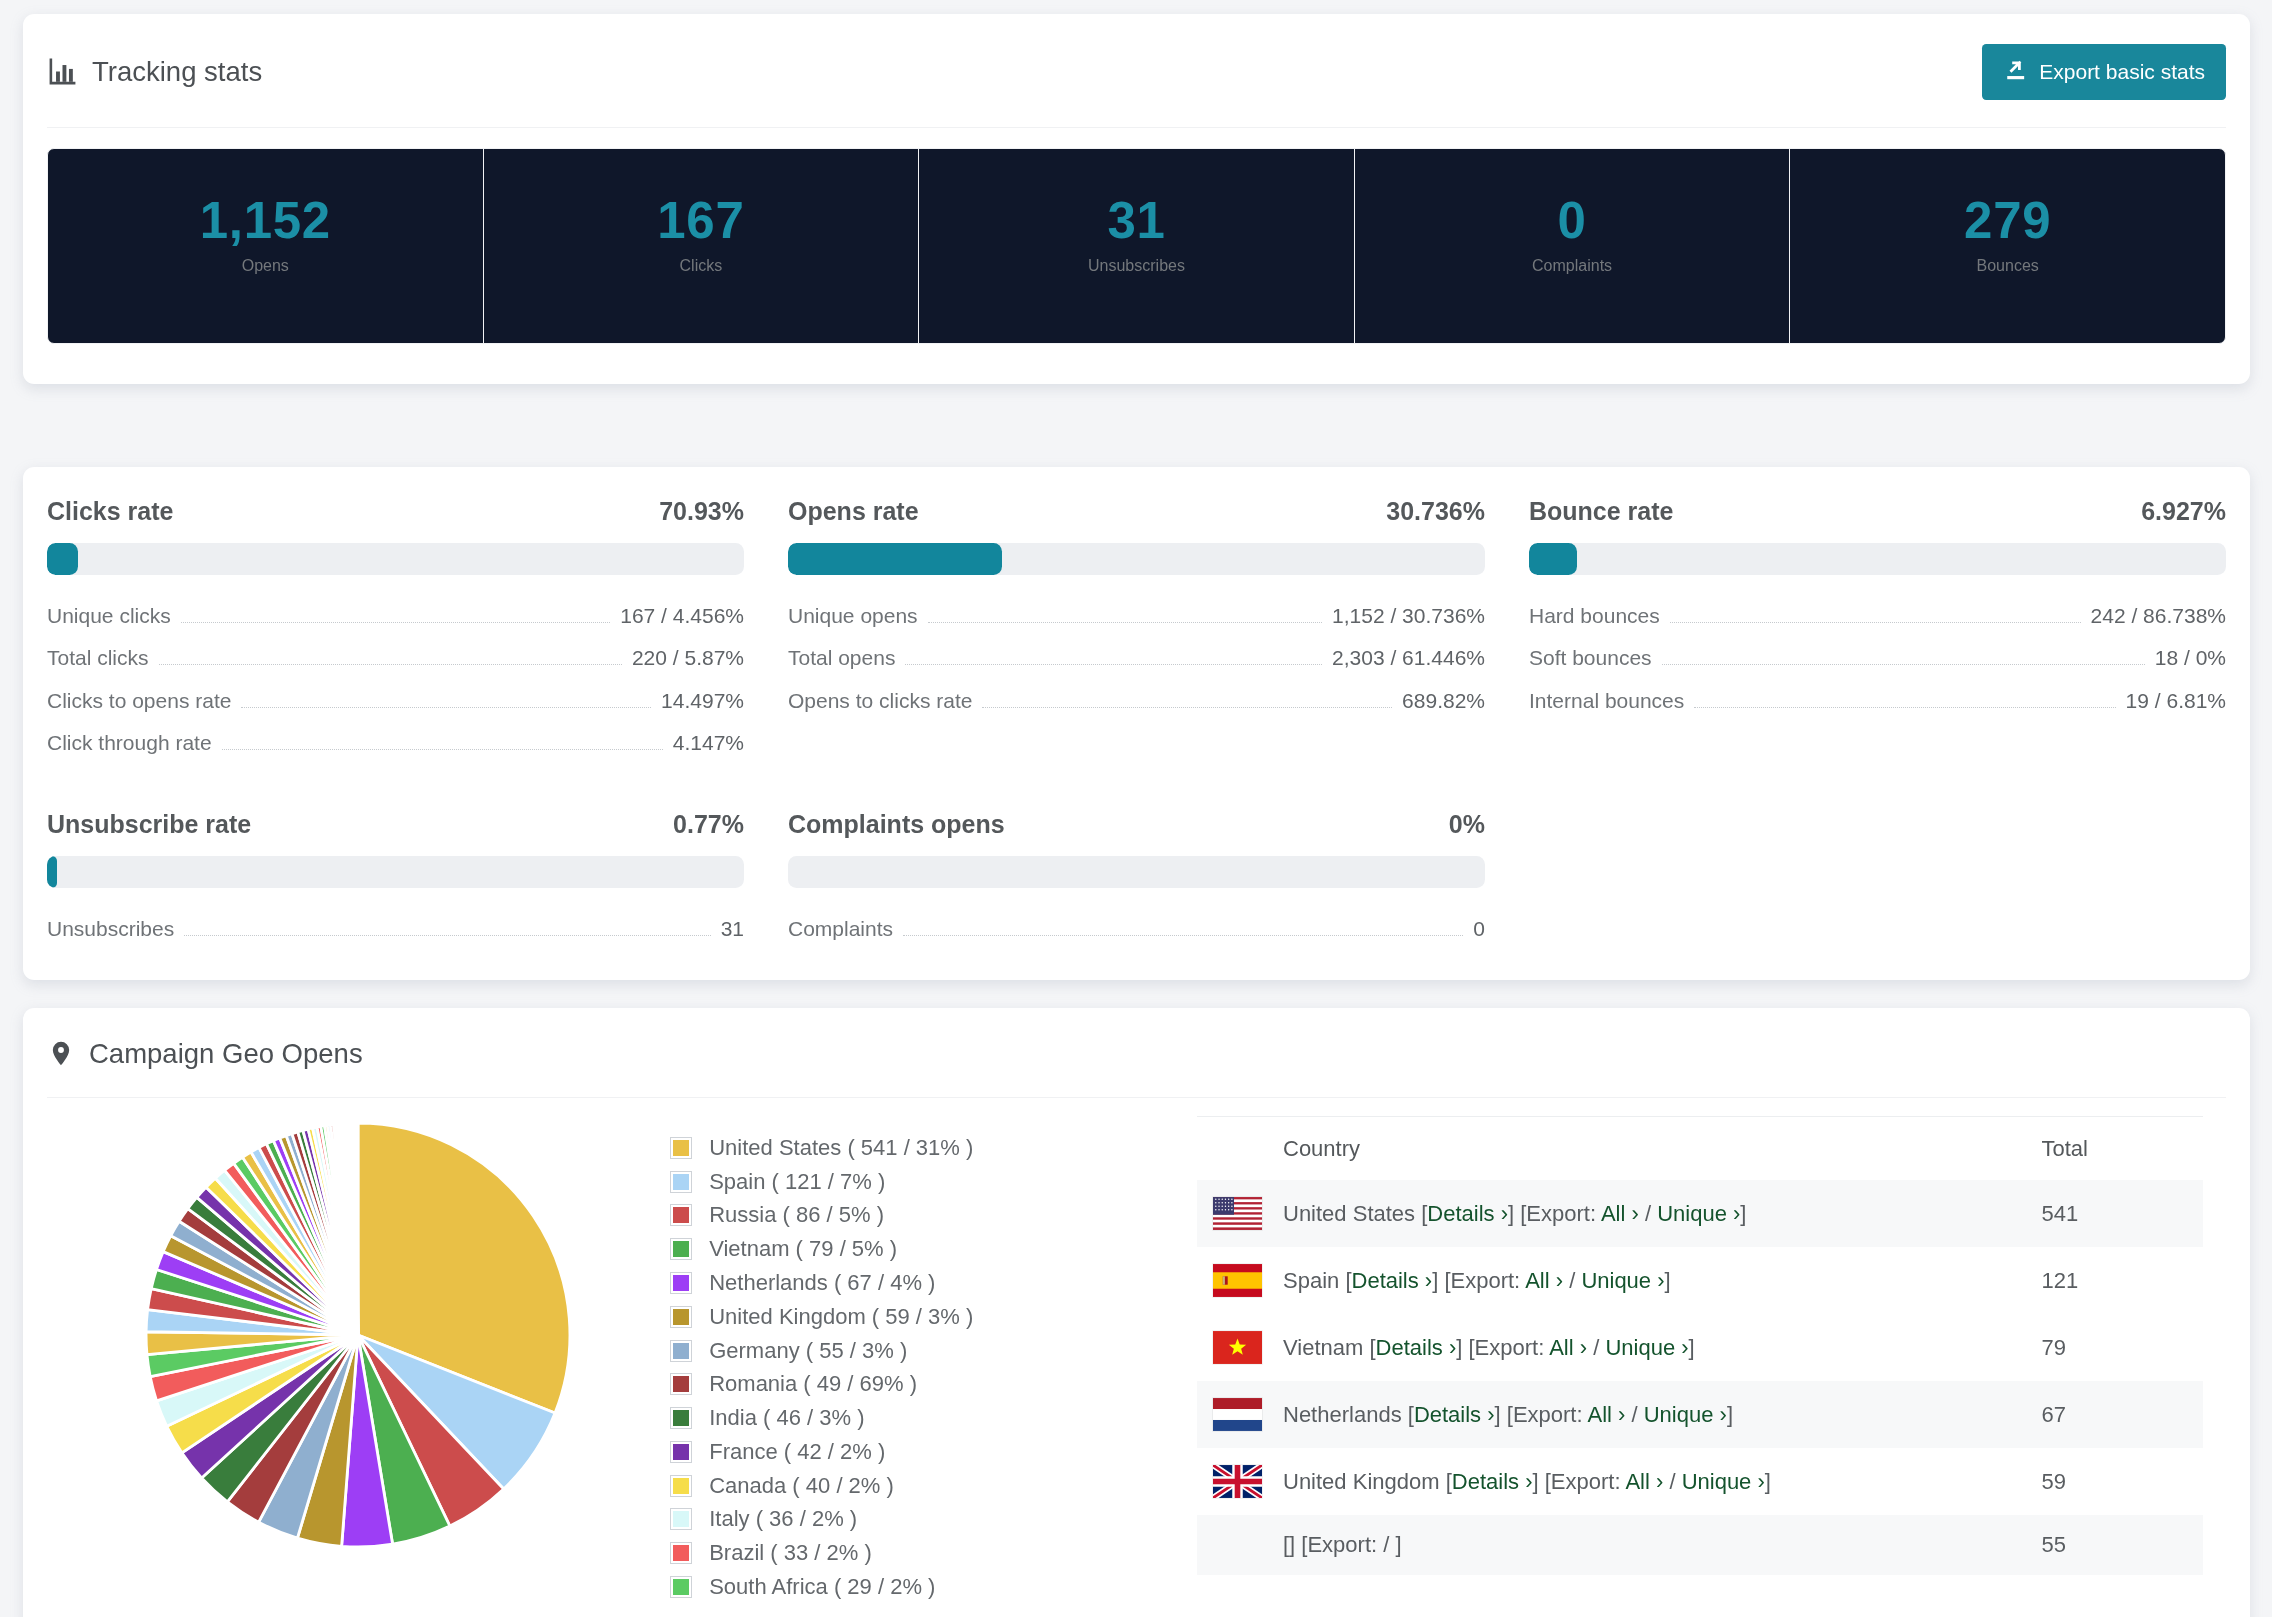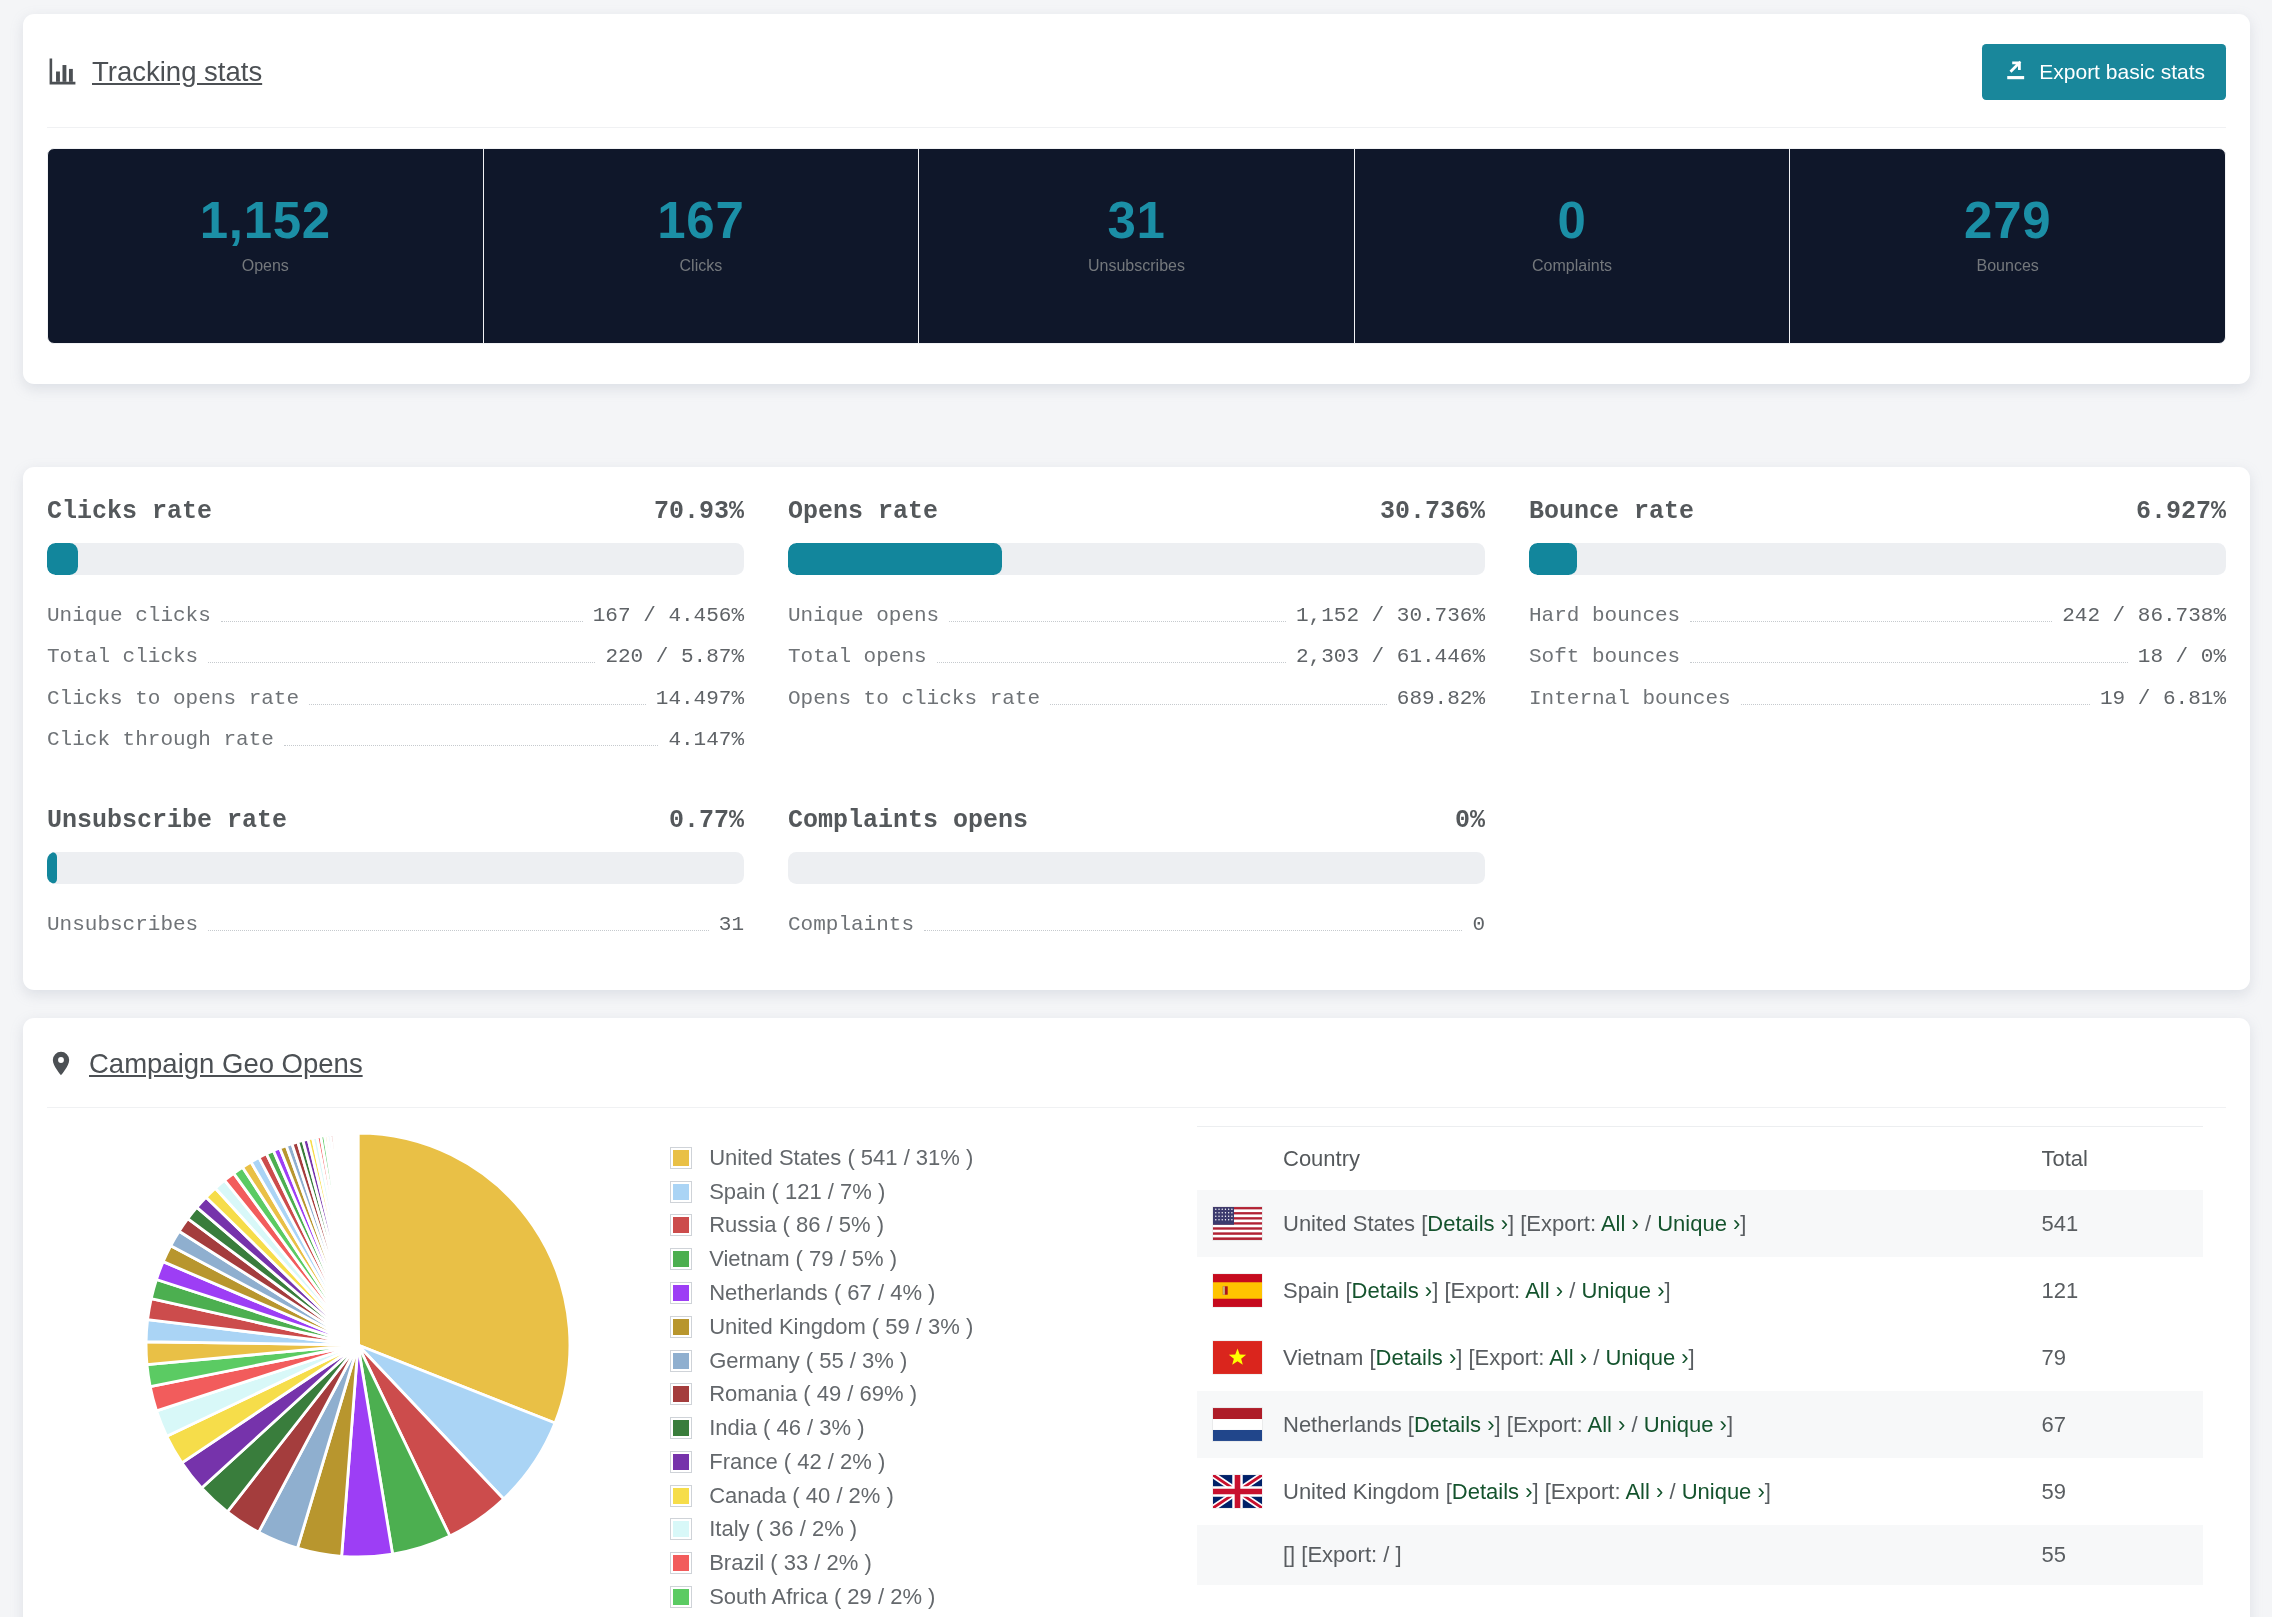--- a/index.html
+++ b/index.html
@@ -10,25 +10,25 @@
     font-family: "Liberation Sans", sans-serif;
     color: #55585c;
   }
   .page { padding: 14px 23px; }
   .card {
     background: #fff; border-radius: 11.3px;
     box-shadow: 0 4.2px 12.7px rgba(140,152,170,.22);
     padding: 30px 24px 40px;
   }
   .card-1 { margin-bottom: 83px; }
-  .card-2 { margin-bottom: 28px; padding-bottom: 54px; font-family: Liberation Mono, monospace; }
+  .card-2 { margin-bottom: 28px; padding-bottom: 39px; }
   .card-3 { height: 622px; padding-bottom: 0; overflow: hidden; }
 
   .card-header { display:flex; align-items:center; justify-content:space-between; }
-  .card-title { display:flex; align-items:center; gap:14px; font-size:27.5px; color:#4c5054;text-decoration:underline; }
+  .card-title { display:flex; align-items:center; gap:14px; font-size:27.5px; color:#4c5054; }
   .card-title svg { display:block; }
   .divider { border:none; border-top:1.4px solid #f0f1f3; margin:27px 0 0; }
 
   
   .btn-export {
     display:flex; align-items:center; gap:11.3px;
     background:#19879b; color:#fff; border:none; border-radius:4.2px;
     font-size:21px; font-family:inherit; padding:12.7px 21px; cursor:pointer;
   }
 

